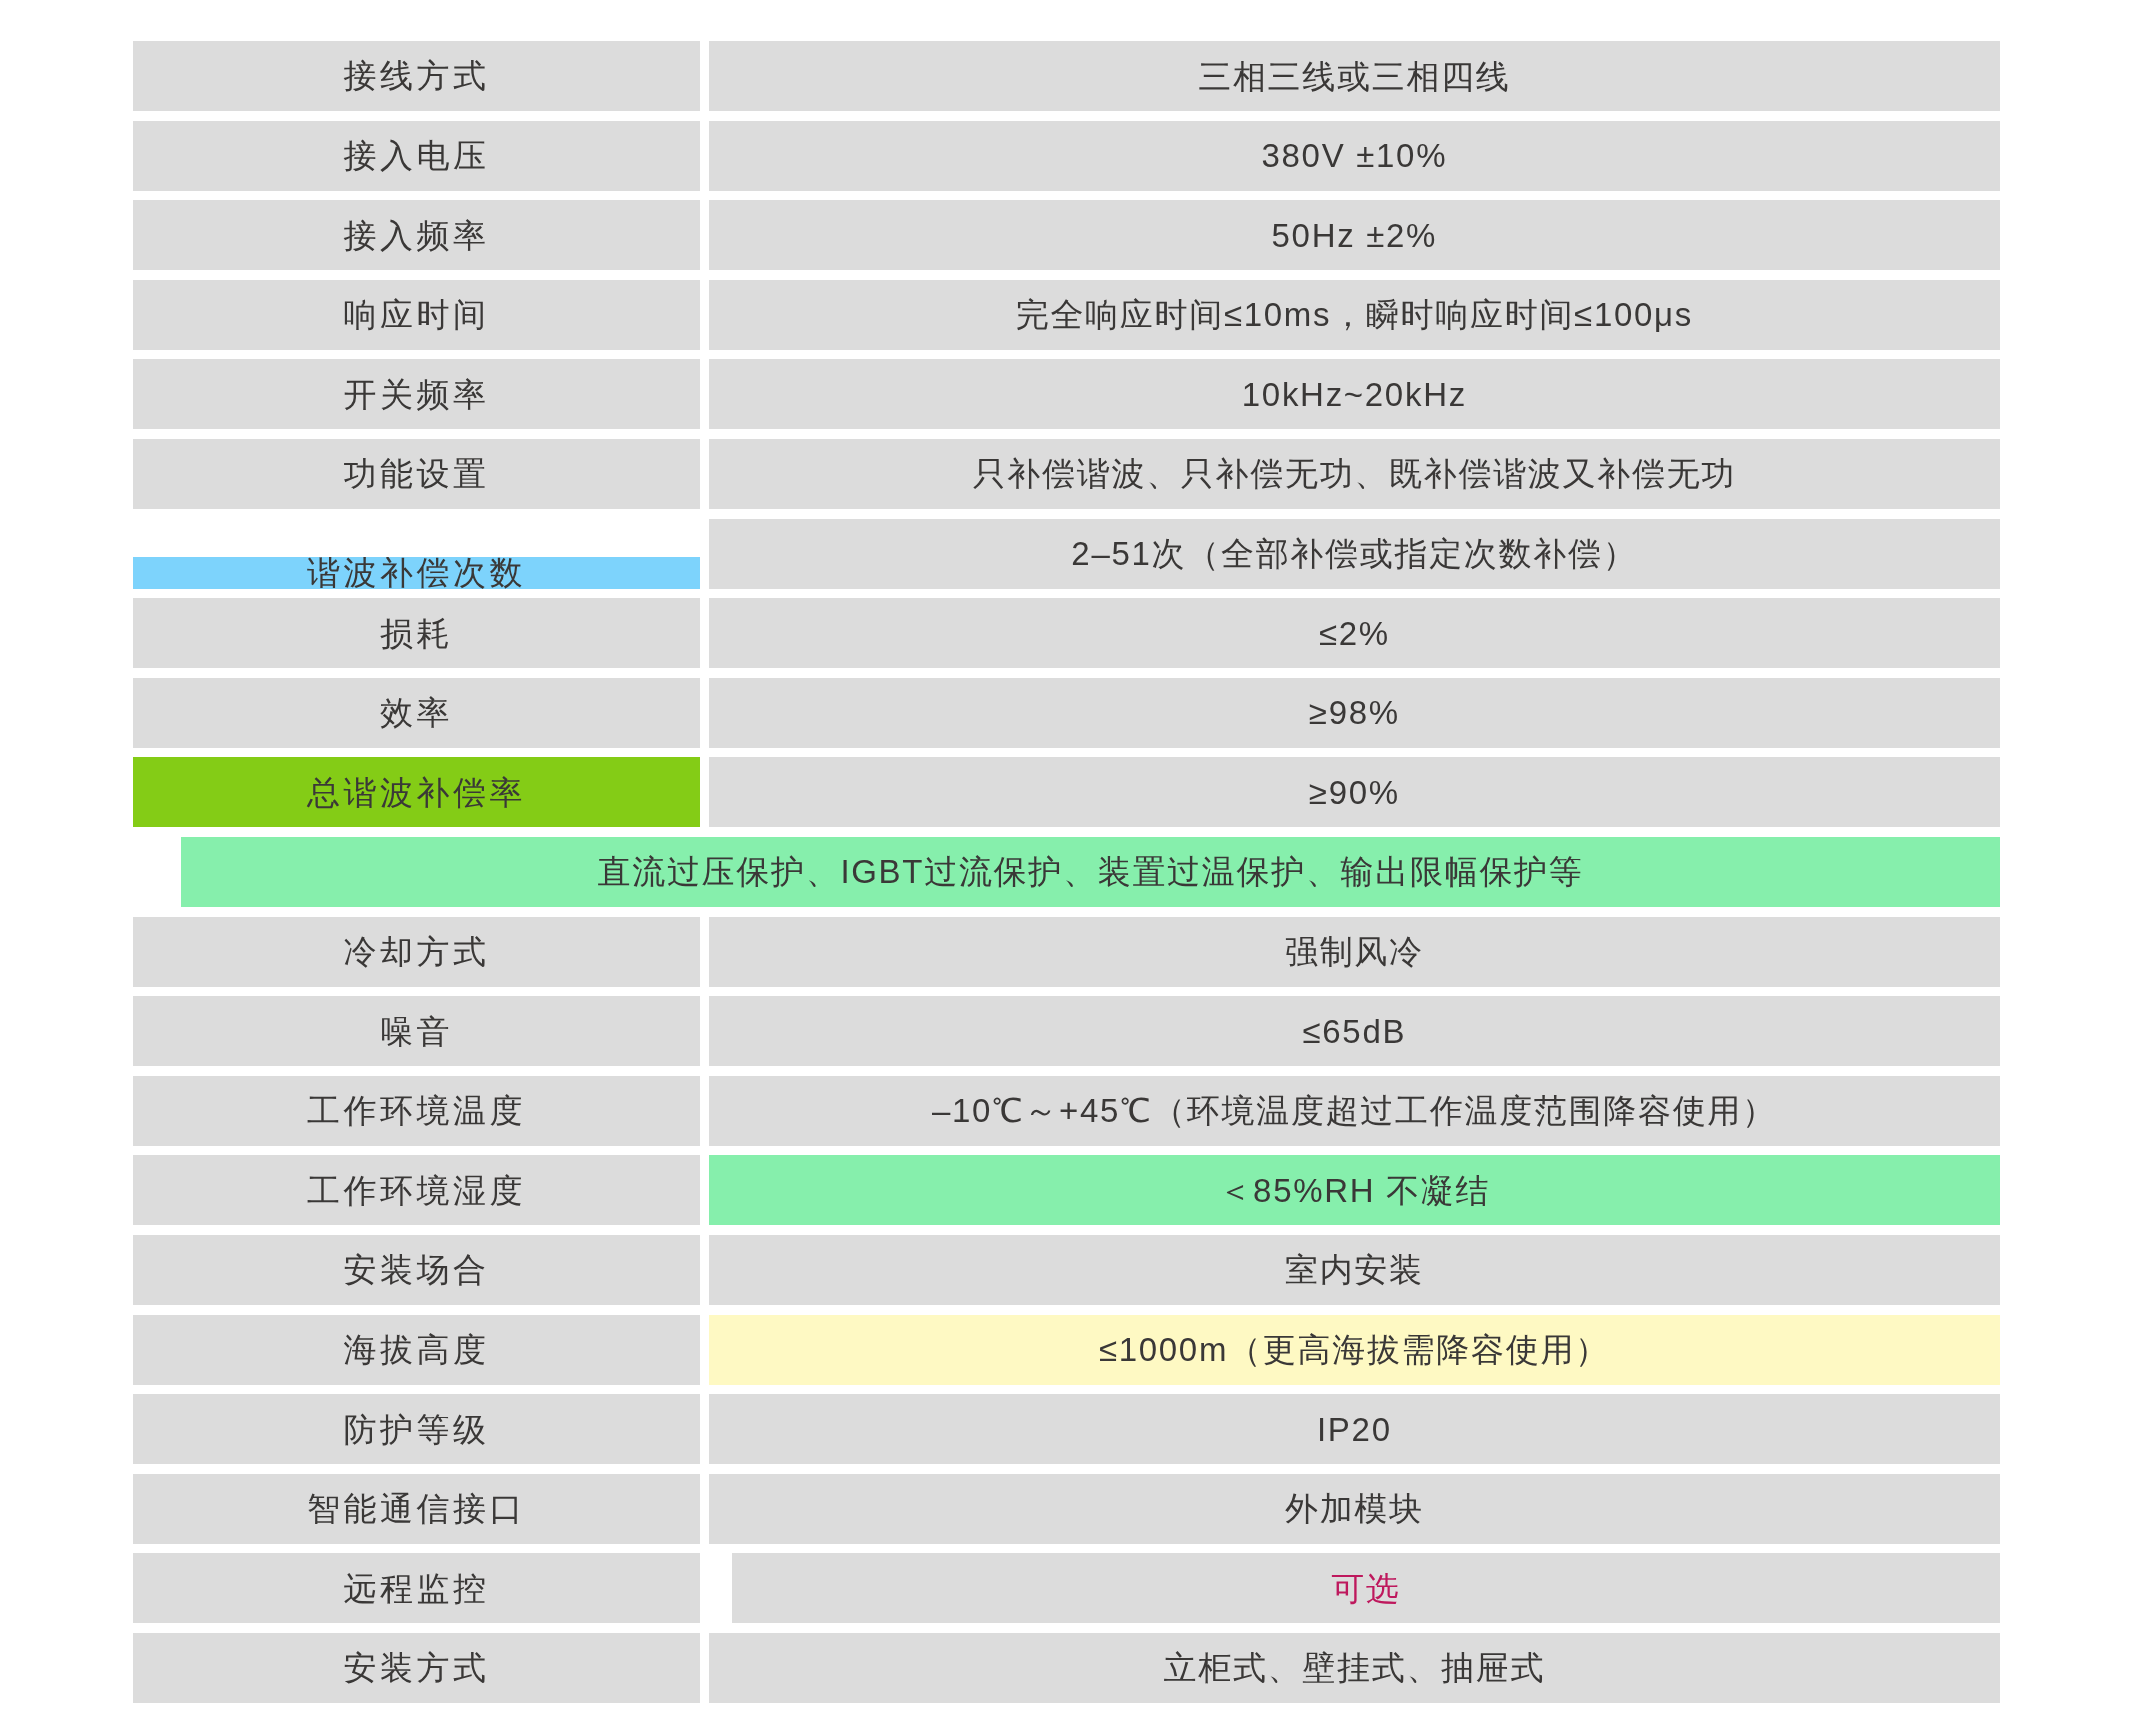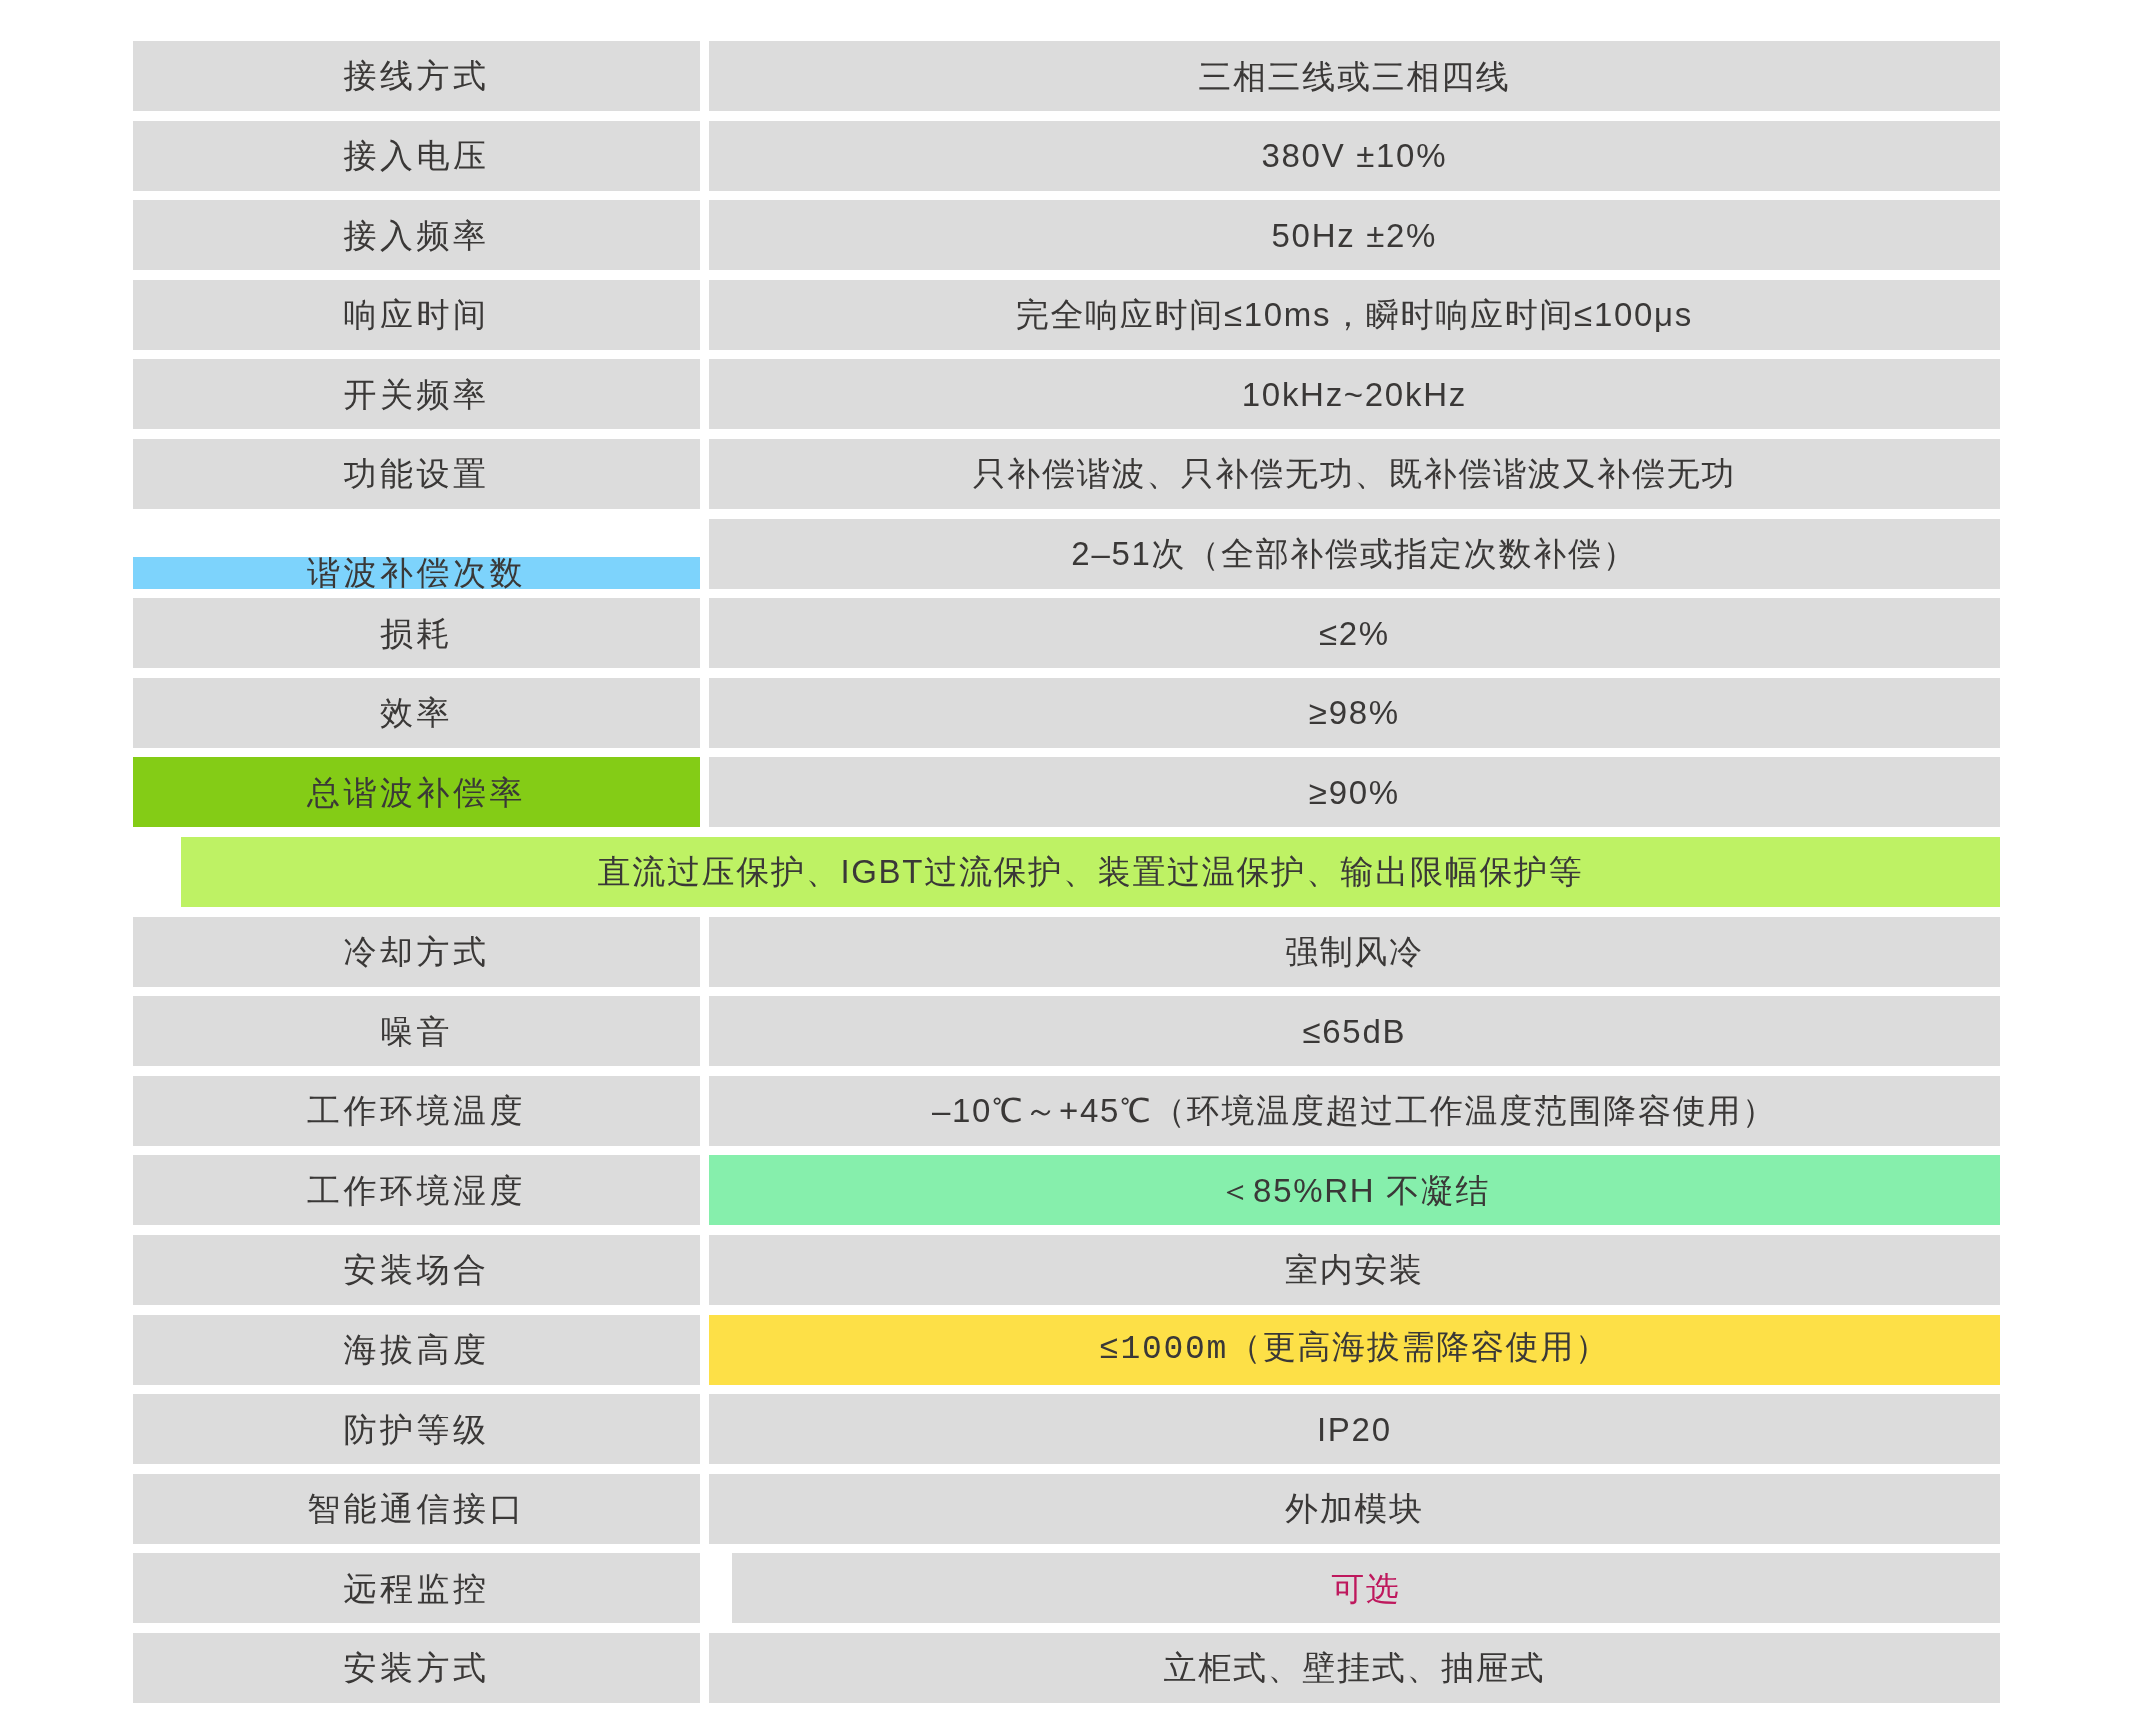--- a/index.html
+++ b/index.html
@@ -86,21 +86,21 @@
     </div>
     <div class="spec-row">
       <div class="cell label-cell" style="background: rgb(220, 220, 220); color: rgb(58, 56, 55);">效率</div>
       <div class="cell value-cell" style="background: rgb(220, 220, 220); color: rgb(58, 56, 55);">≥98%</div>
     </div>
     <div class="spec-row">
       <div class="cell label-cell" style="background: #84cc16; color: rgb(58, 56, 55);">总谐波补偿率</div>
       <div class="cell value-cell" style="background: rgb(220, 220, 220); color: rgb(58, 56, 55);">≥90%</div>
     </div>
     <div class="spec-row">
-      <div class="cell value-cell" style="background: #bef264; color: rgb(58, 56, 55); margin-left: 48px;">直流过压保护、IGBT过流保护、装置过温保护、输出限幅保护等</div>
+      <div class="cell value-cell" style="background: #86efac; color: rgb(58, 56, 55); margin-left: 48px;">直流过压保护、IGBT过流保护、装置过温保护、输出限幅保护等</div>
     </div>
     <div class="spec-row">
       <div class="cell label-cell" style="background: rgb(220, 220, 220); color: rgb(58, 56, 55);">冷却方式</div>
       <div class="cell value-cell" style="background: rgb(220, 220, 220); color: rgb(58, 56, 55);">强制风冷</div>
     </div>
     <div class="spec-row">
       <div class="cell label-cell" style="background: rgb(220, 220, 220); color: rgb(58, 56, 55);">噪音</div>
       <div class="cell value-cell" style="background: rgb(220, 220, 220); color: rgb(58, 56, 55);">≤65dB</div>
     </div>
     <div class="spec-row">
@@ -110,21 +110,21 @@
     <div class="spec-row">
       <div class="cell label-cell" style="background: rgb(220, 220, 220); color: rgb(58, 56, 55);">工作环境湿度</div>
       <div class="cell value-cell" style="background: #86efac; color: rgb(58, 56, 55);">＜85%RH 不凝结</div>
     </div>
     <div class="spec-row">
       <div class="cell label-cell" style="background: rgb(220, 220, 220); color: rgb(58, 56, 55);">安装场合</div>
       <div class="cell value-cell" style="background: rgb(220, 220, 220); color: rgb(58, 56, 55);">室内安装</div>
     </div>
     <div class="spec-row">
       <div class="cell label-cell" style="background: rgb(220, 220, 220); color: rgb(58, 56, 55);">海拔高度</div>
-      <div class="cell value-cell" style="background: #fde047; color: rgb(58, 56, 55); font-family: Liberation Mono, monospace;">≤1000m（更高海拔需降容使用）</div>
+      <div class="cell value-cell" style="background: #fef9c3; color: rgb(58, 56, 55);">≤1000m（更高海拔需降容使用）</div>
     </div>
     <div class="spec-row">
       <div class="cell label-cell" style="background: rgb(220, 220, 220); color: rgb(58, 56, 55);">防护等级</div>
       <div class="cell value-cell" style="background: rgb(220, 220, 220); color: rgb(58, 56, 55);">IP20</div>
     </div>
     <div class="spec-row">
       <div class="cell label-cell" style="background: rgb(220, 220, 220); color: rgb(58, 56, 55);">智能通信接口</div>
       <div class="cell value-cell" style="background: rgb(220, 220, 220); color: rgb(58, 56, 55);">外加模块</div>
     </div>
     <div class="spec-row">

